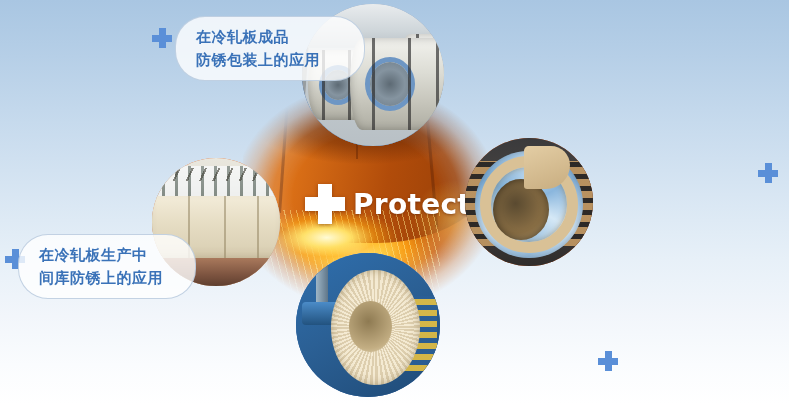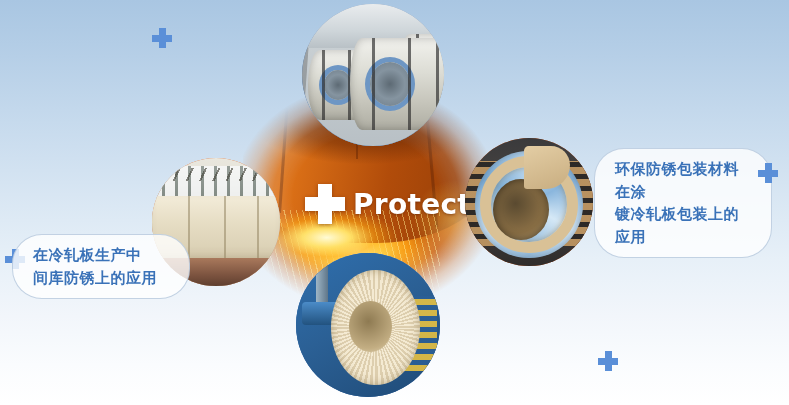--- a/index.html
+++ b/index.html
@@ -230,21 +230,21 @@
     color: #3a72b8;
     font-size: 15px;
     line-height: 1.5;
     font-weight: 600;
     letter-spacing: 0.5px;
     white-space: pre-line;
     padding: 9px 20px;
   }
   #label-top    { left: 175px; top: 16px;  width: 190px; }
   #label-right  { left: 594px; top: 148px; width: 178px; justify-content: flex-start; }
-  #label-left   { left: 12px;  top: 234px; width: 178px; font-family: Liberation Serif, serif; }
+  #label-left   { left: 18px;  top: 234px; width: 178px; font-family: Liberation Serif, serif; }
   #label-bottom { left: 440px; top: 333px; width: 185px; justify-content: flex-end; text-align: right; }
 
   #center-caption {
     position: absolute;
     left: 305px; top: 184px;
     display: flex;
     align-items: center;
     gap: 8px;
   }
   #center-caption .caption-text {
@@ -332,23 +332,23 @@
       <div class="arm"></div>
       <div class="wrapcoil"></div>
       <div class="wrapcore"></div>
     </div>
   </div>
 
   <span class="plus-blue" style="left:152px; top:28px;">
       <i></i>
       <b></b>
     </span>
-
-  <div class="label-pill" id="label-right">环保防锈包装材料在涂
-镀冷轧板包装上的应用</div>
+  <div class="label-pill" id="label-top">在冷轧板成品
+防锈包装上的应用</div>
+
   <span class="plus-blue" style="left:758px; top:163px;">
       <i></i>
       <b></b>
     </span>
 
   <span class="plus-blue" style="left:5px; top:249px;">
       <i></i>
       <b></b>
     </span>
   <div class="label-pill" id="label-left">在冷轧板生产中

